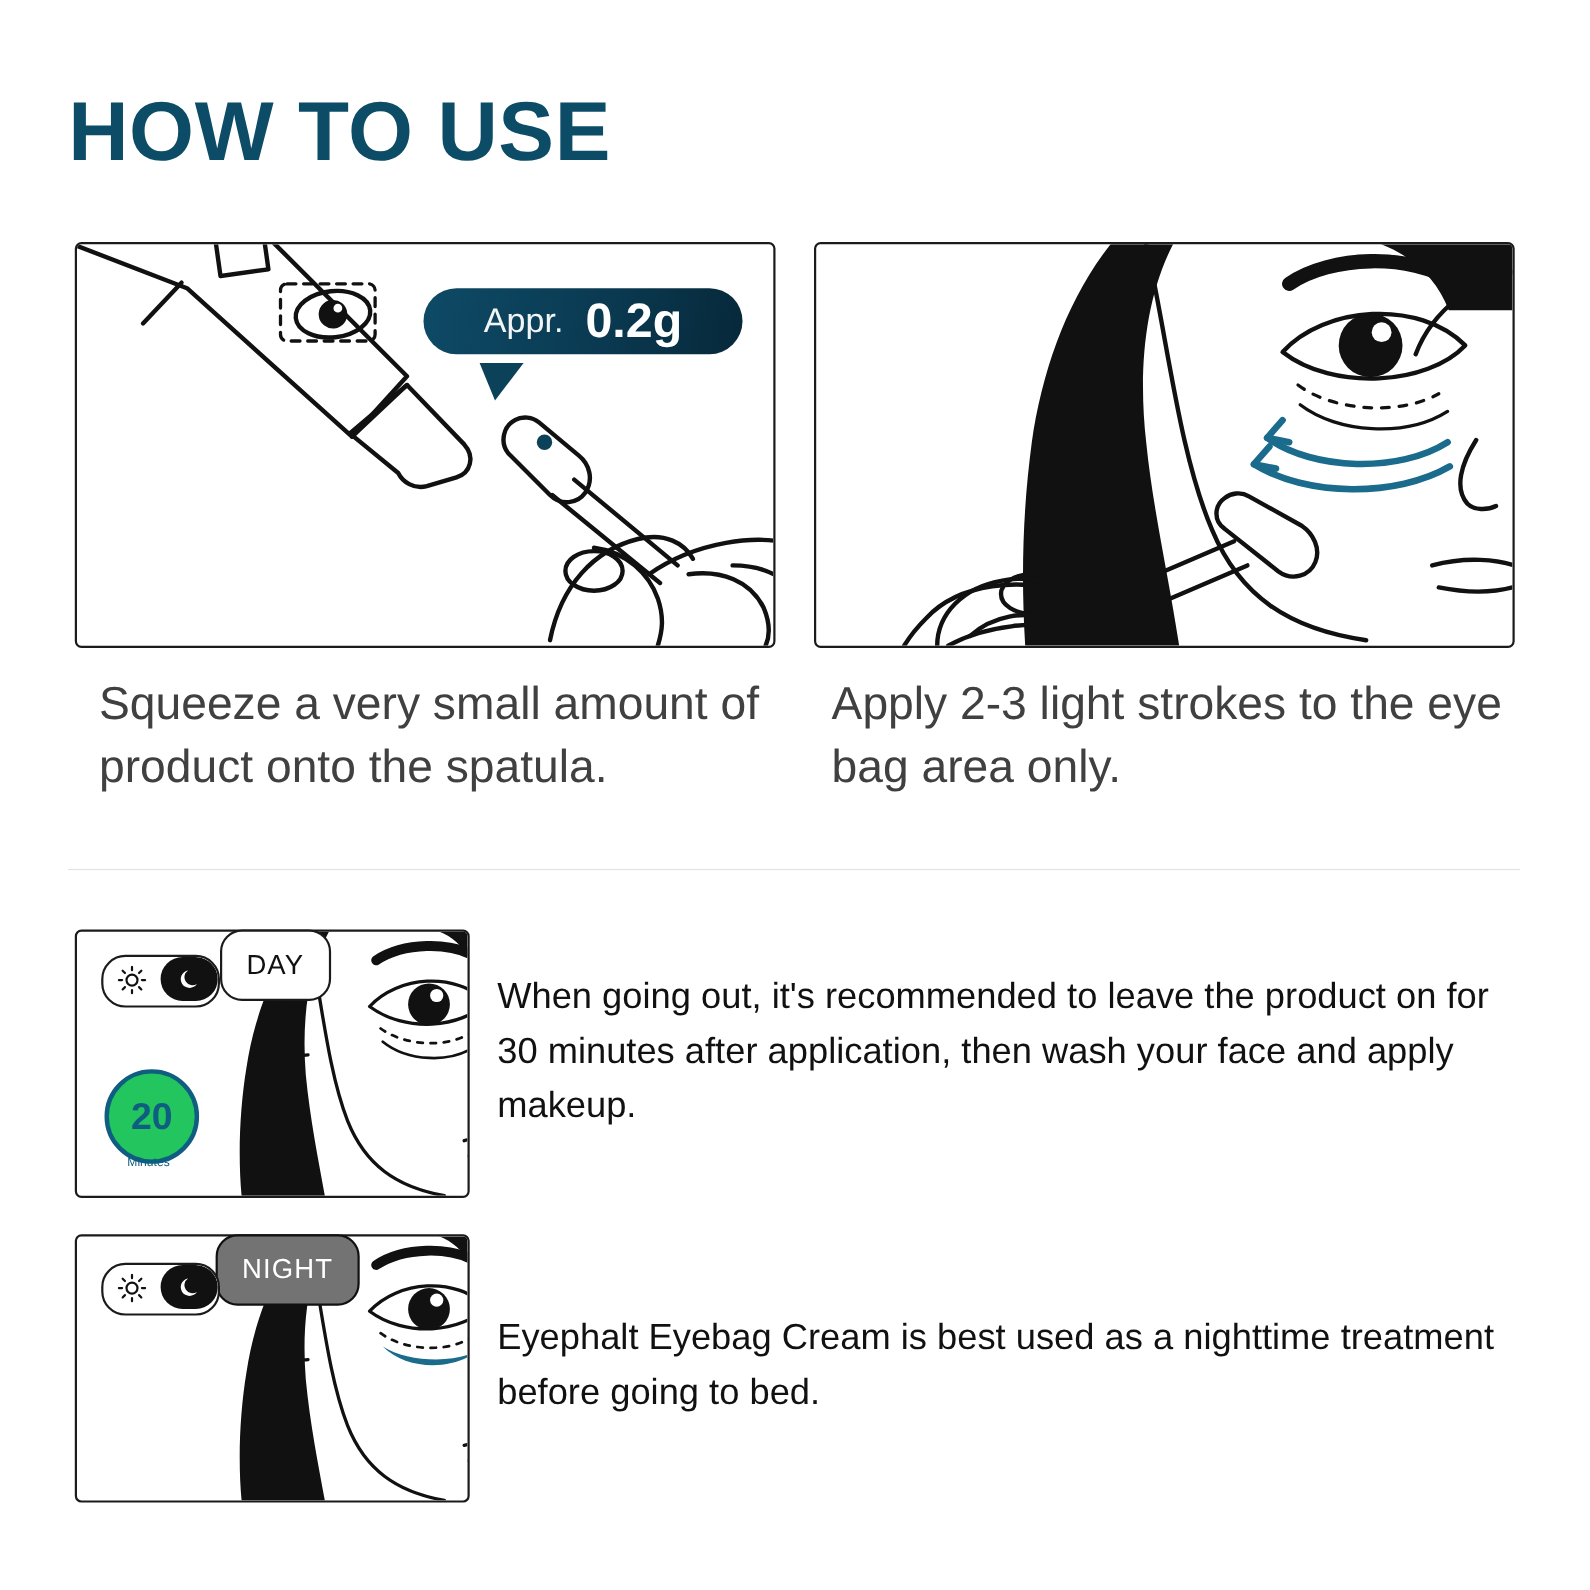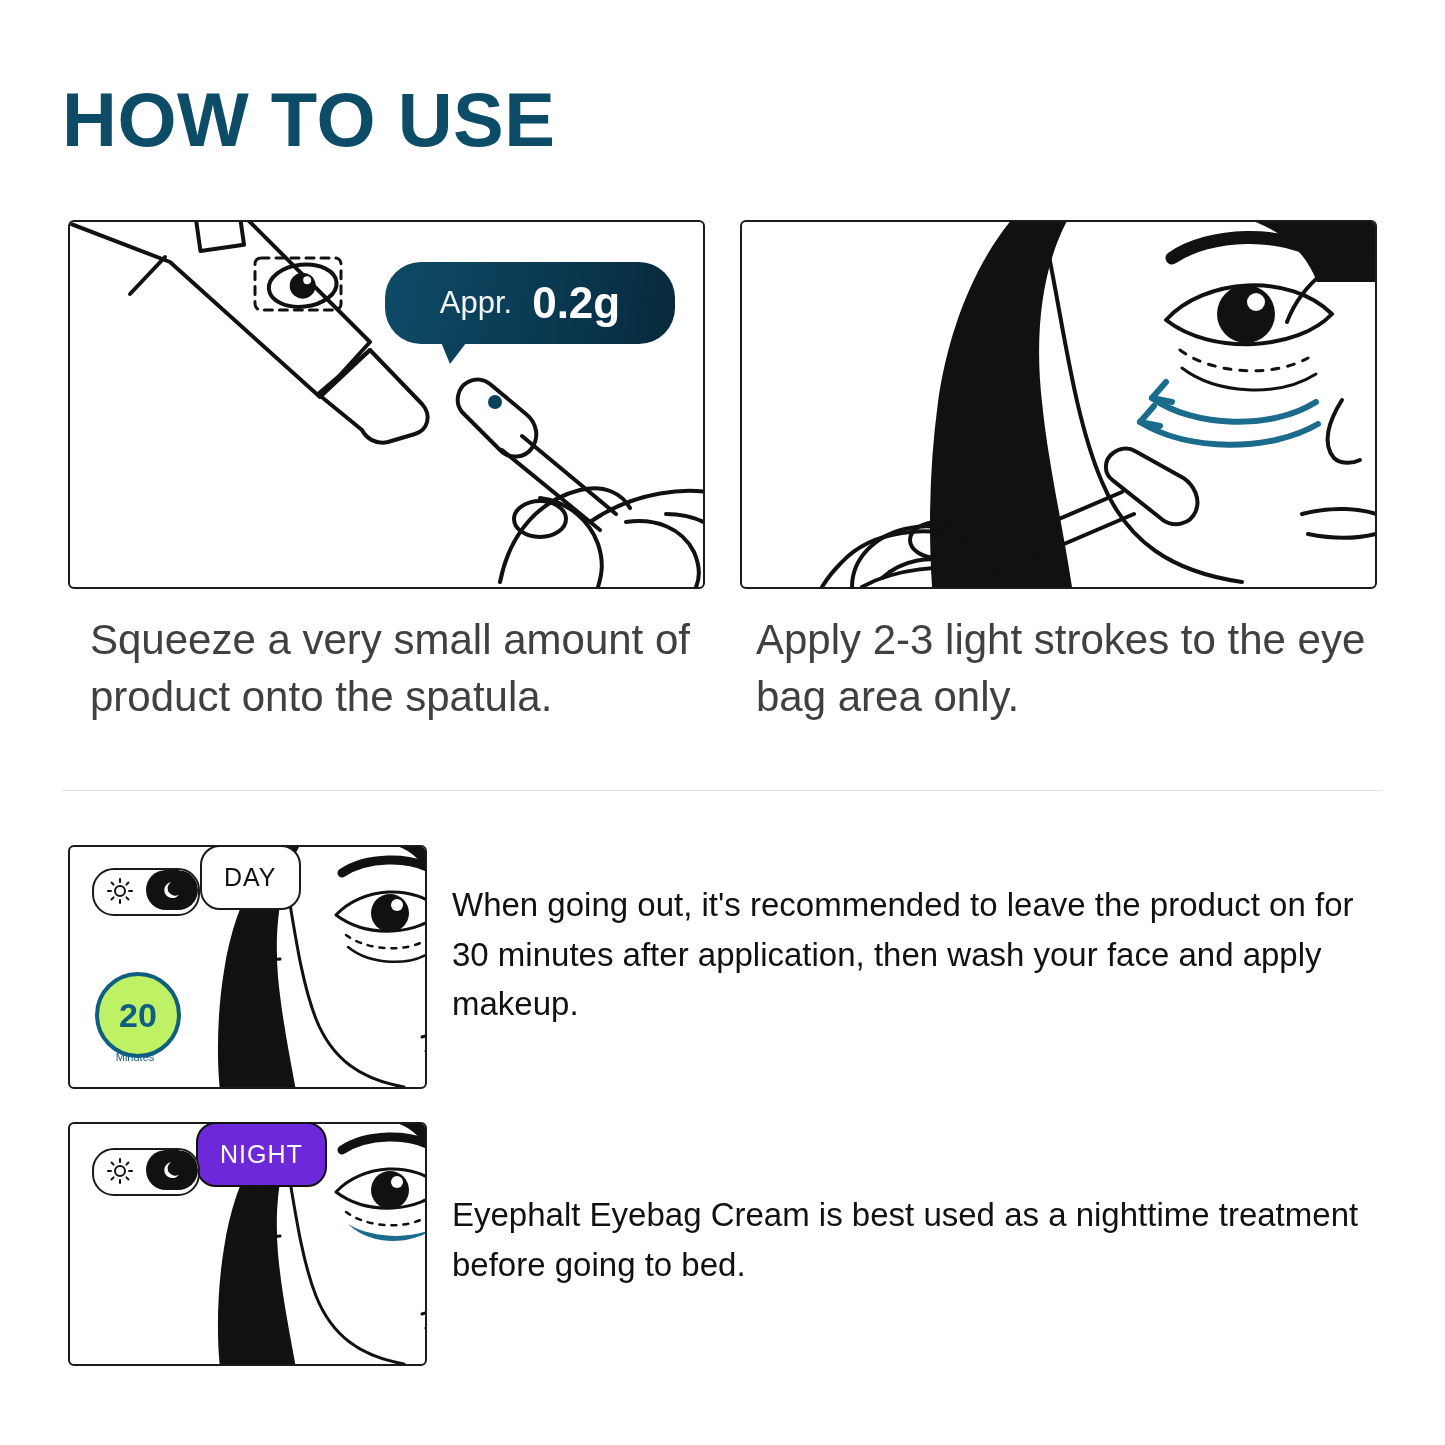--- a/index.html
+++ b/index.html
@@ -128,32 +128,32 @@
   .badge-day {
     left: 200px;
     top: 833px;
     background: #ffffff;
     color: #111111;
     border: 2px solid #1b1b1b;
   }
   .badge-night {
     left: 196px;
     top: 1110px;
-    background: #6d28d9;
+    background: #737373;
     color: #ffffff;
     border: 2px solid #111111;
   }
 
   
   .bubble {
     position: absolute;
     left: 385px;
     top: 262px;
     width: 290px;
-    height: 82px;
+    height: 60px;
     border-radius: 36px;
     background: linear-gradient(100deg, #0e4a66 0%, #0a3a52 55%, #07283a 100%);
     display: flex;
     align-items: center;
     justify-content: center;
     gap: 20px;
     color: #ffffff;
     z-index: 6;
   }
   .bubble .appr {
@@ -186,21 +186,21 @@
     height: 78px;
     border: 4px solid #0f5d80;
     border-radius: 50%;
     display: flex;
     align-items: center;
     justify-content: center;
     font-size: 34px;
     font-weight: bold;
     color: #0f5d80;
     z-index: 6;
-    background: #bef264;
+    background: #22c55e;
   }
   .timer-label {
     position: absolute;
     left: 93px;
     top: 1051px;
     width: 84px;
     text-align: center;
     font-size: 11px;
     color: #0f5d80;
     z-index: 6;

